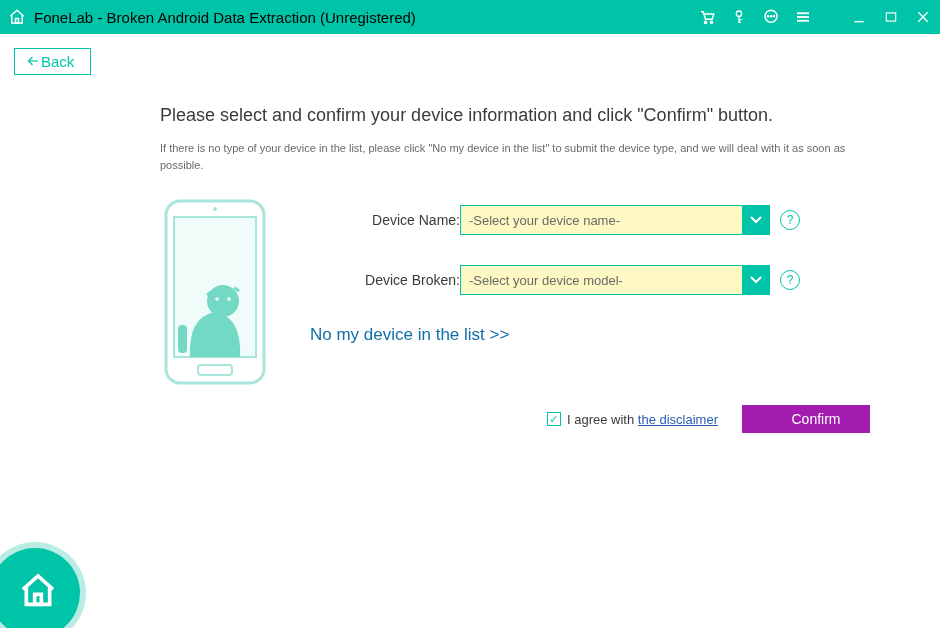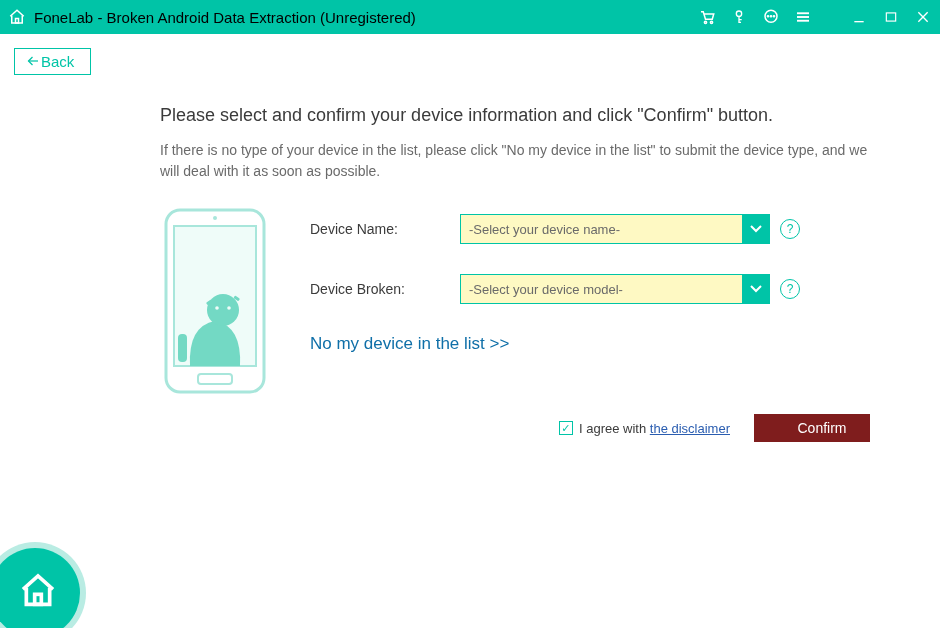--- a/index.html
+++ b/index.html
@@ -56,41 +56,42 @@
     }
     .content {
       padding: 30px 70px 0 160px;
     }
     .heading {
       font-size: 18px;
       color: #3b3b3b;
       margin-bottom: 14px;
     }
     .subtext {
-      font-size: 14px;
+      font-size: 11px;
       color: #6a6a6a;
       line-height: 1.5;
       margin-bottom: 24px;
     }
     .form-area {
       display: flex;
       gap: 40px;
     }
     .phone-illustration {
       width: 110px;
       flex-shrink: 0;
     }
     .fields {
       flex: 1;
       padding-top: 8px;
     }
     .field-row {
       display: flex;
       align-items: center;
       margin-bottom: 30px;
+      text-align: right;
     }
     .field-label {
       width: 150px;
       font-size: 14px;
       color: #3b3b3b;
     }
     .select-wrap {
       position: relative;
       width: 310px;
     }
@@ -159,24 +160,24 @@
       color: #00c4a7;
       font-size: 11px;
       cursor: pointer;
     }
     .disclaimer-link {
       color: #2a5db0;
       text-decoration: underline;
       cursor: pointer;
     }
     .confirm-btn {
-      background: #7f1d1d;
+      background: #a21caf;
       color: #fff;
       border: none;
-      width: 116px;
+      width: 128px;
       height: 28px;
       font-size: 14px;
       cursor: pointer;
       padding-left: 20px;
     }
     .note-section {
       margin-top: 40px;
     }
     .note-label {
       color: #e74c3c;

